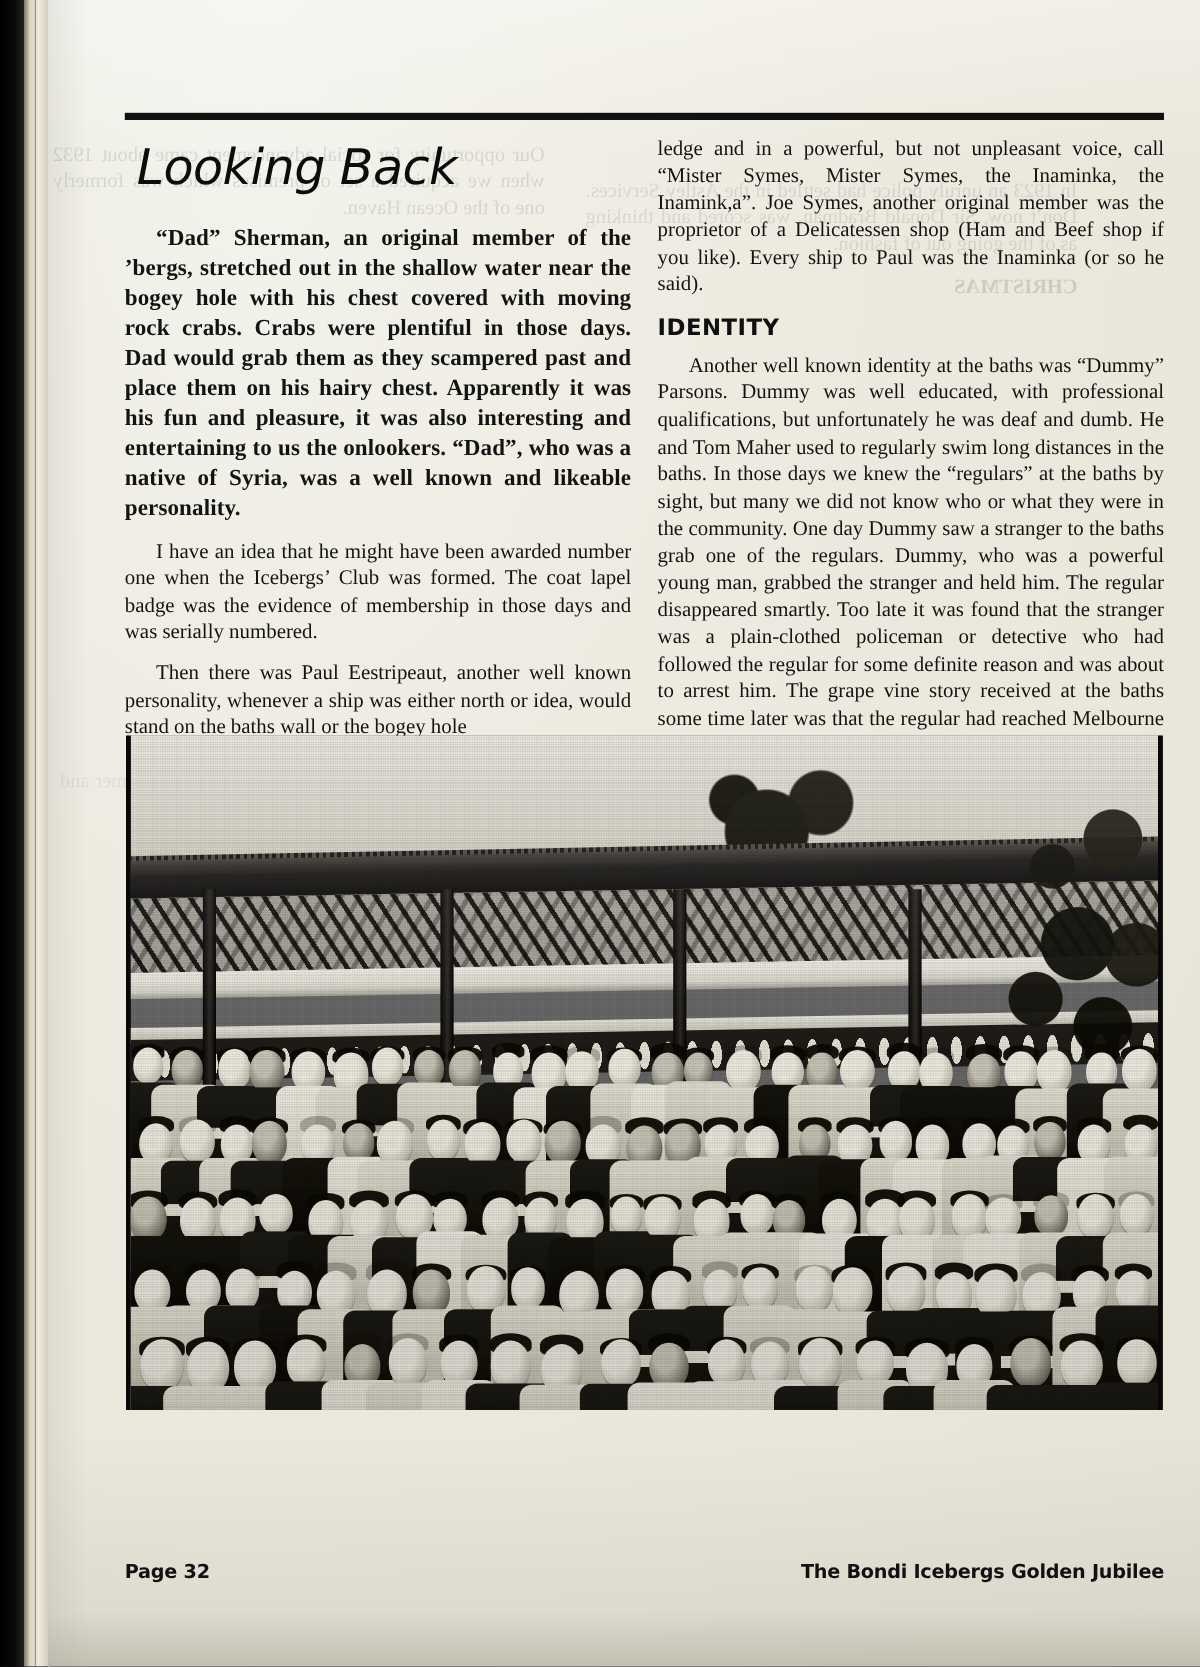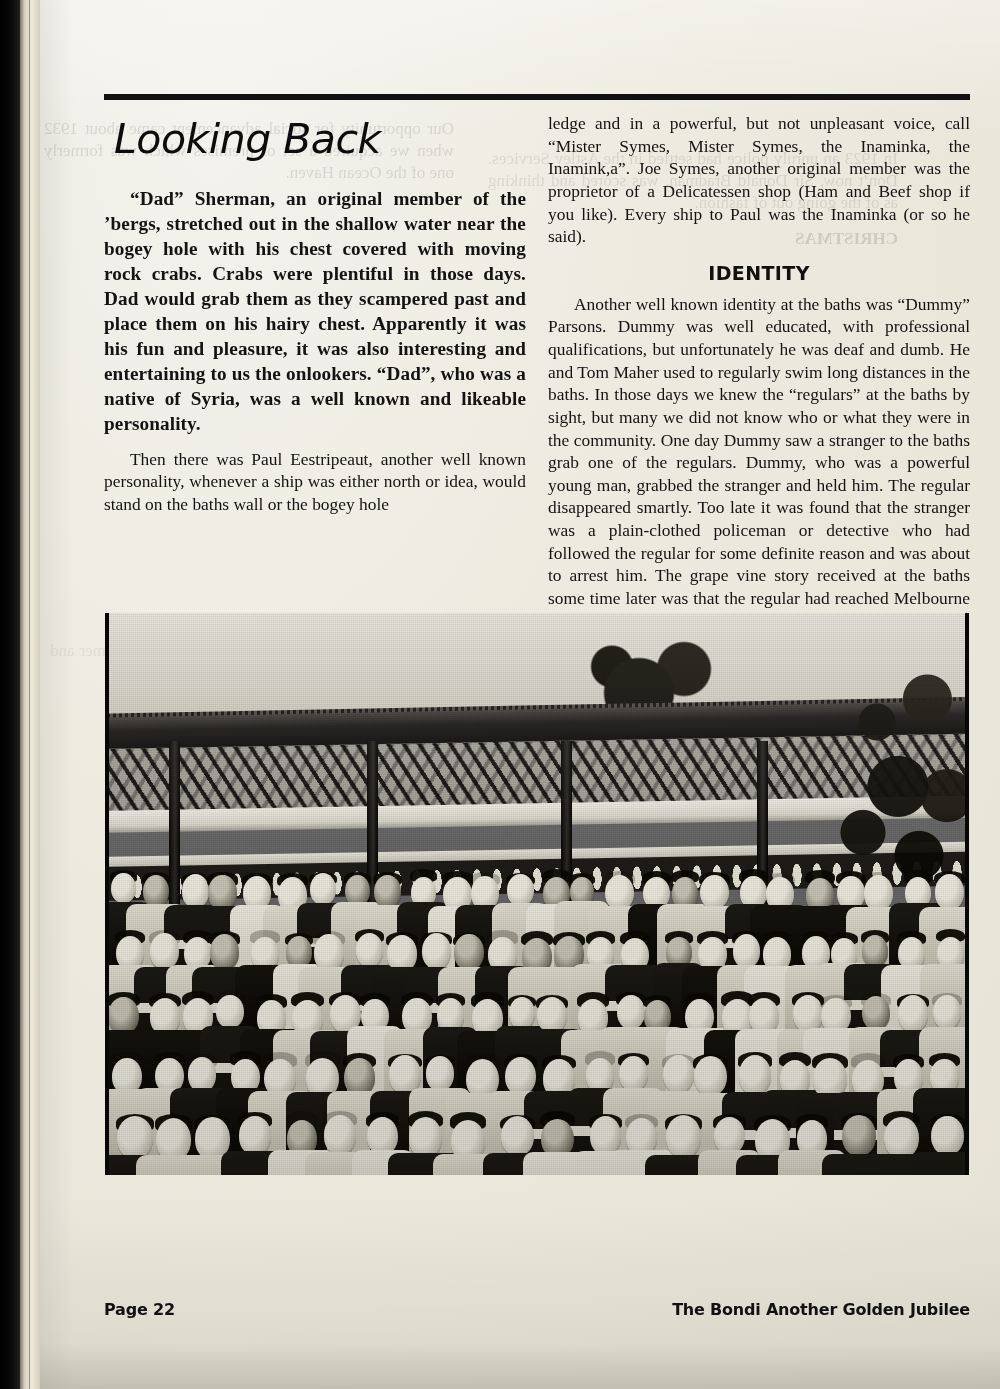--- a/index.html
+++ b/index.html
@@ -120,21 +120,21 @@
     line-height: 1.30;
     letter-spacing: .1px;
     margin-top: 26px;
   }
   p.tight { text-indent: 26px; }
 
   .subhead {
     font-family: "DejaVu Sans", sans-serif;
     font-weight: 700;
     font-size: 19px;
-    text-align: center;
+    text-align: left;
     letter-spacing: .4px;
     color: #101010;
     margin: 14px 0 9px 0;
   }
 
   
   .feature {
     position: absolute;
     left: 1px;
     top: 613px;
@@ -361,20 +361,21 @@
     <div class="content">
 
       <div class="rule-top"></div>
 
       <div class="cols">
 
         <div class="col">
           <h1 class="headline">Looking Back</h1>
 
           <p class="body lead">“Dad” Sherman, an original member of the ’bergs, stretched out in the shallow water near the bogey hole with his chest covered with moving rock crabs. Crabs were plentiful in those days. Dad would grab them as they scampered past and place them on his hairy chest. Apparently it was his fun and pleasure, it was also interesting and entertaining to us the onlookers. “Dad”, who was a native of Syria, was a well known and likeable personality.</p>
+          <p class="body tight">I have an idea that he might have been awarded number one when the Icebergs’ Club was formed. The coat lapel badge was the evidence of membership in those days and was serially numbered.</p>
           <p class="body tight">Then there was Paul Eestripeaut, another well known personality, whenever a ship was either north or idea, would stand on the baths wall or the bogey hole</p>
         </div>
 
         <div class="col">
           <p class="body" style="text-indent:0">ledge and in a powerful, but not unpleasant voice, call “Mister Symes, Mister Symes, the Inaminka, the Inamink,a”. Joe Symes, another original member was the proprietor of a Delicatessen shop (Ham and Beef shop if you like). Every ship to Paul was the Inaminka (or so he said).</p>
           <div class="subhead">IDENTITY</div>
           <p class="body tight">Another well known identity at the baths was “Dummy” Parsons. Dummy was well educated, with professional qualifications, but unfortunately he was deaf and dumb. He and Tom Maher used to regularly swim long distances in the baths. In those days we knew the “regulars” at the baths by sight, but many we did not know who or what they were in the community. One day Dummy saw a stranger to the baths grab one of the regulars. Dummy, who was a powerful young man, grabbed the stranger and held him. The regular disappeared smartly. Too late it was found that the stranger was a plain-clothed policeman or detective who had followed the regular for some definite reason and was about to arrest him. The grape vine story received at the baths some time later was that the regular had reached Melbourne and had got out of the country. Anyhow that’s the story, what was witnessed at the baths and what we heard later.</p>
         </div>
 
       </div>
@@ -1040,21 +1041,21 @@
               </div>
             </div>
           <div class="photo-tone"></div>
           <div class="grain"></div>
         </div>
 
 
       </div>
 
       <div class="footer">
-        <div>Page 22</div>
-        <div>The Bondi Another Golden Jubilee</div>
+        <div>Page 32</div>
+        <div>The Bondi Icebergs Golden Jubilee</div>
       </div>
 
     </div>
 
     <div class="page-bottom-shadow"></div>
   </div>
 </div>
 
 </body></html>

